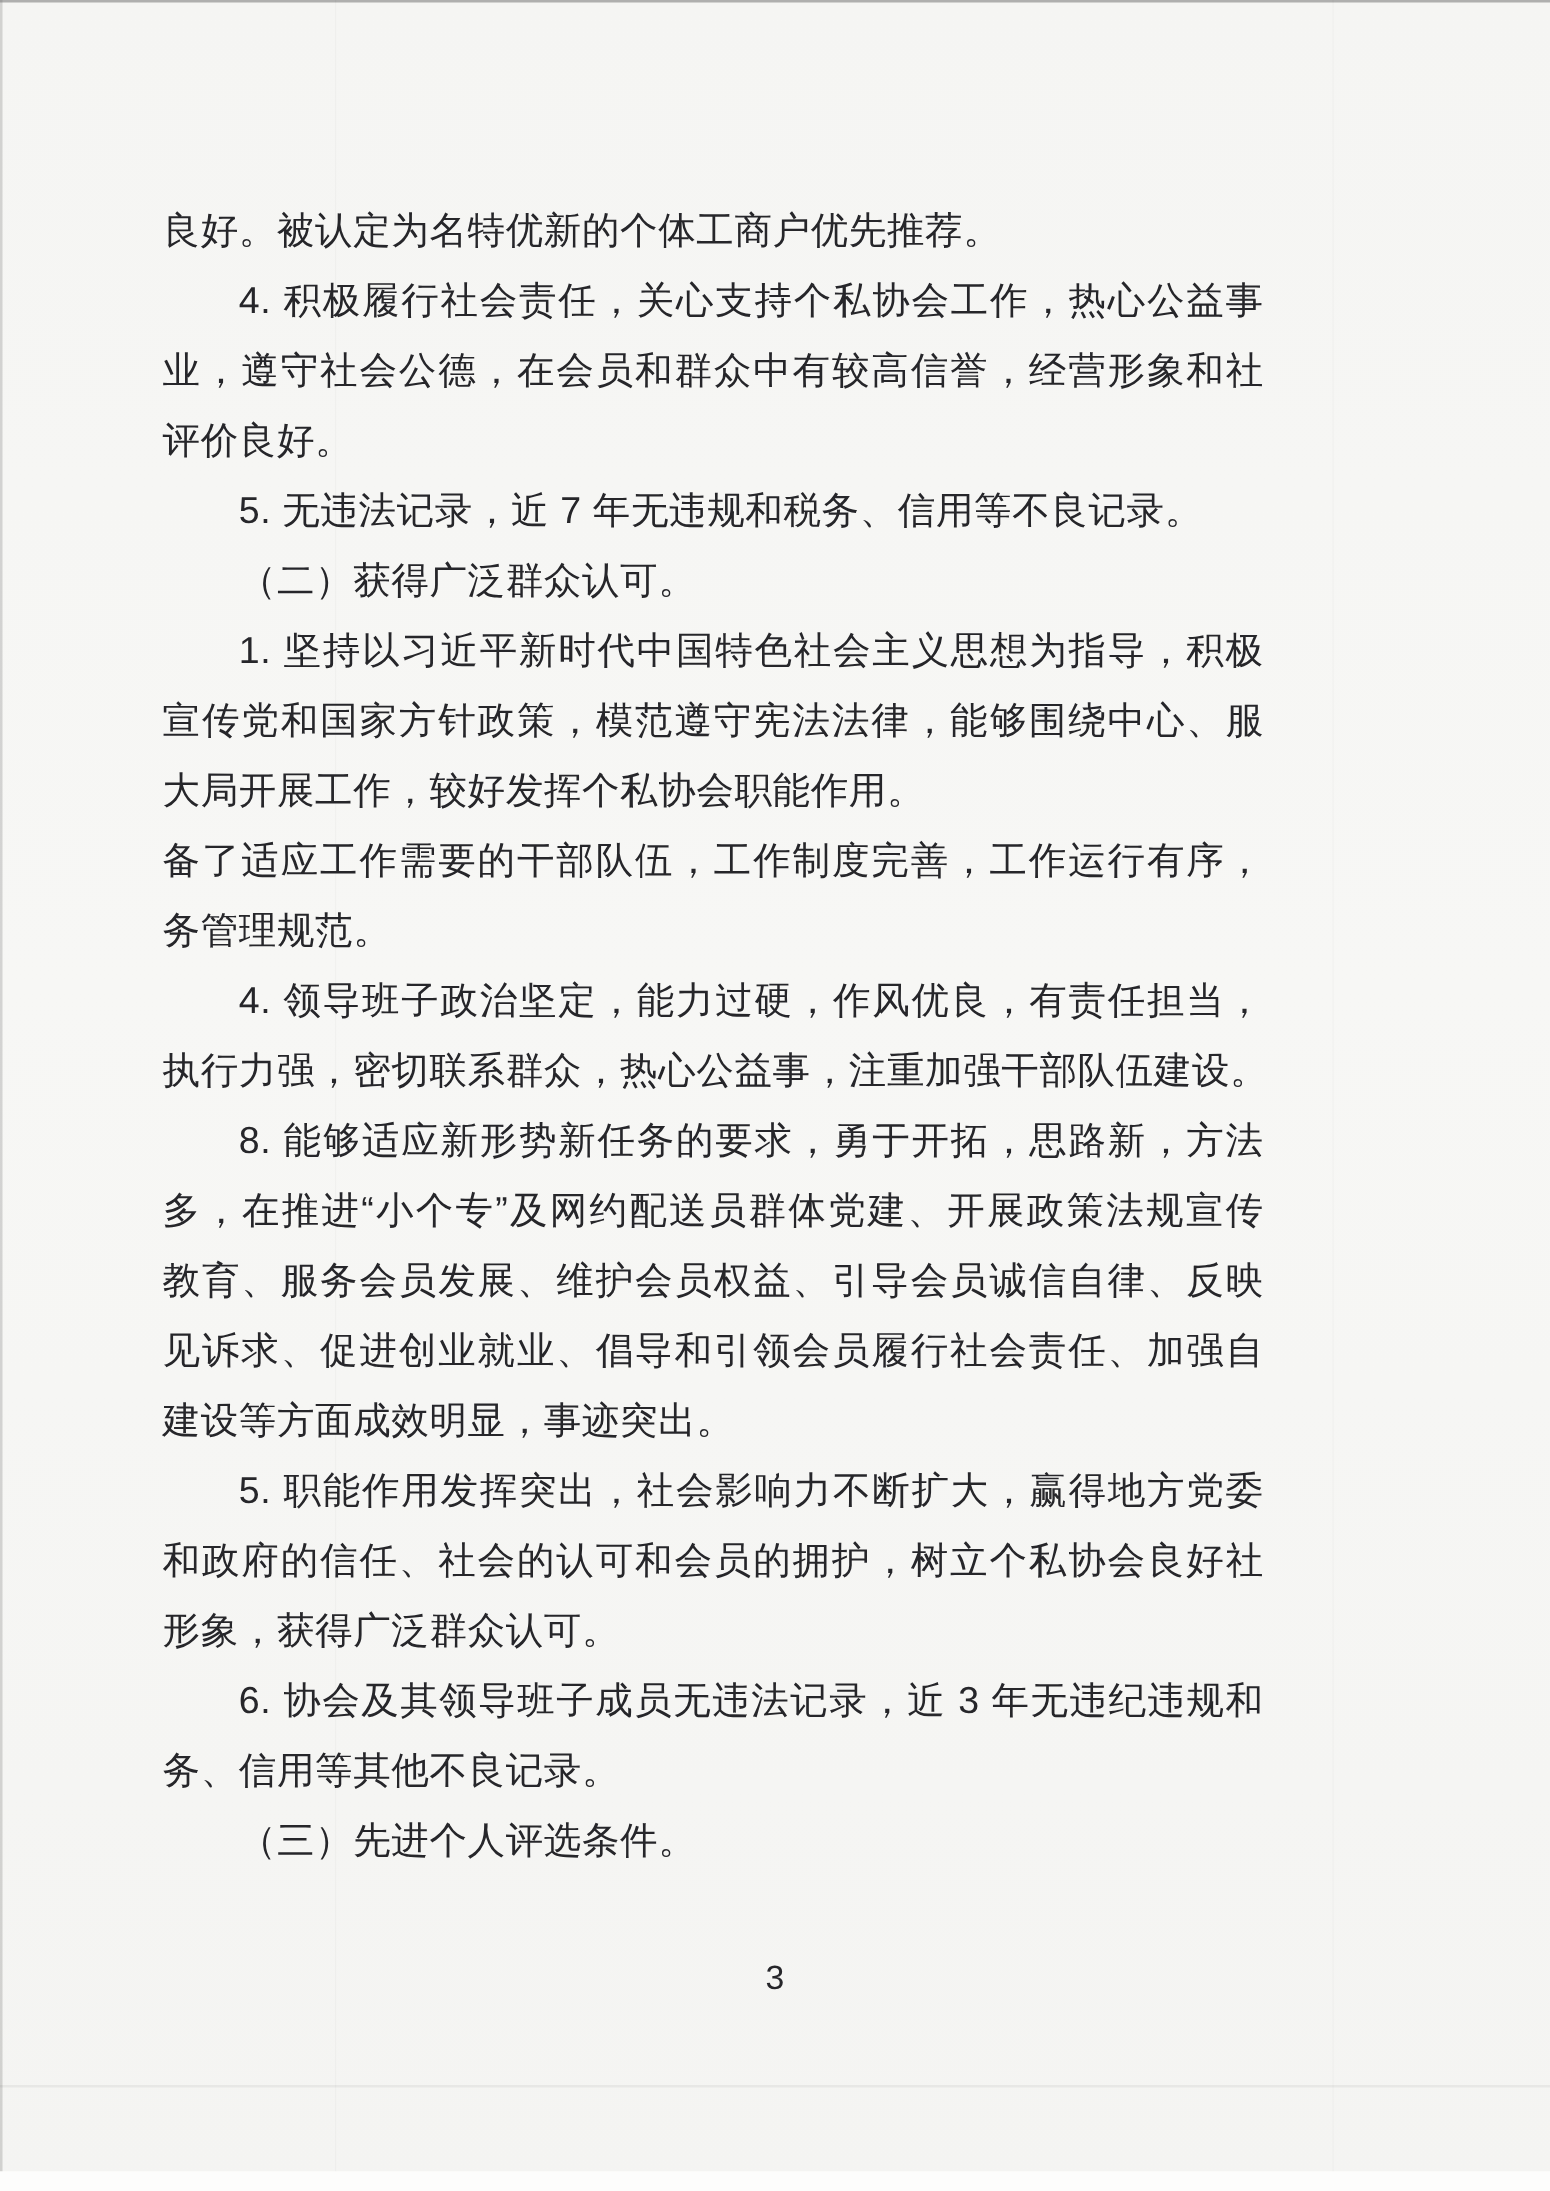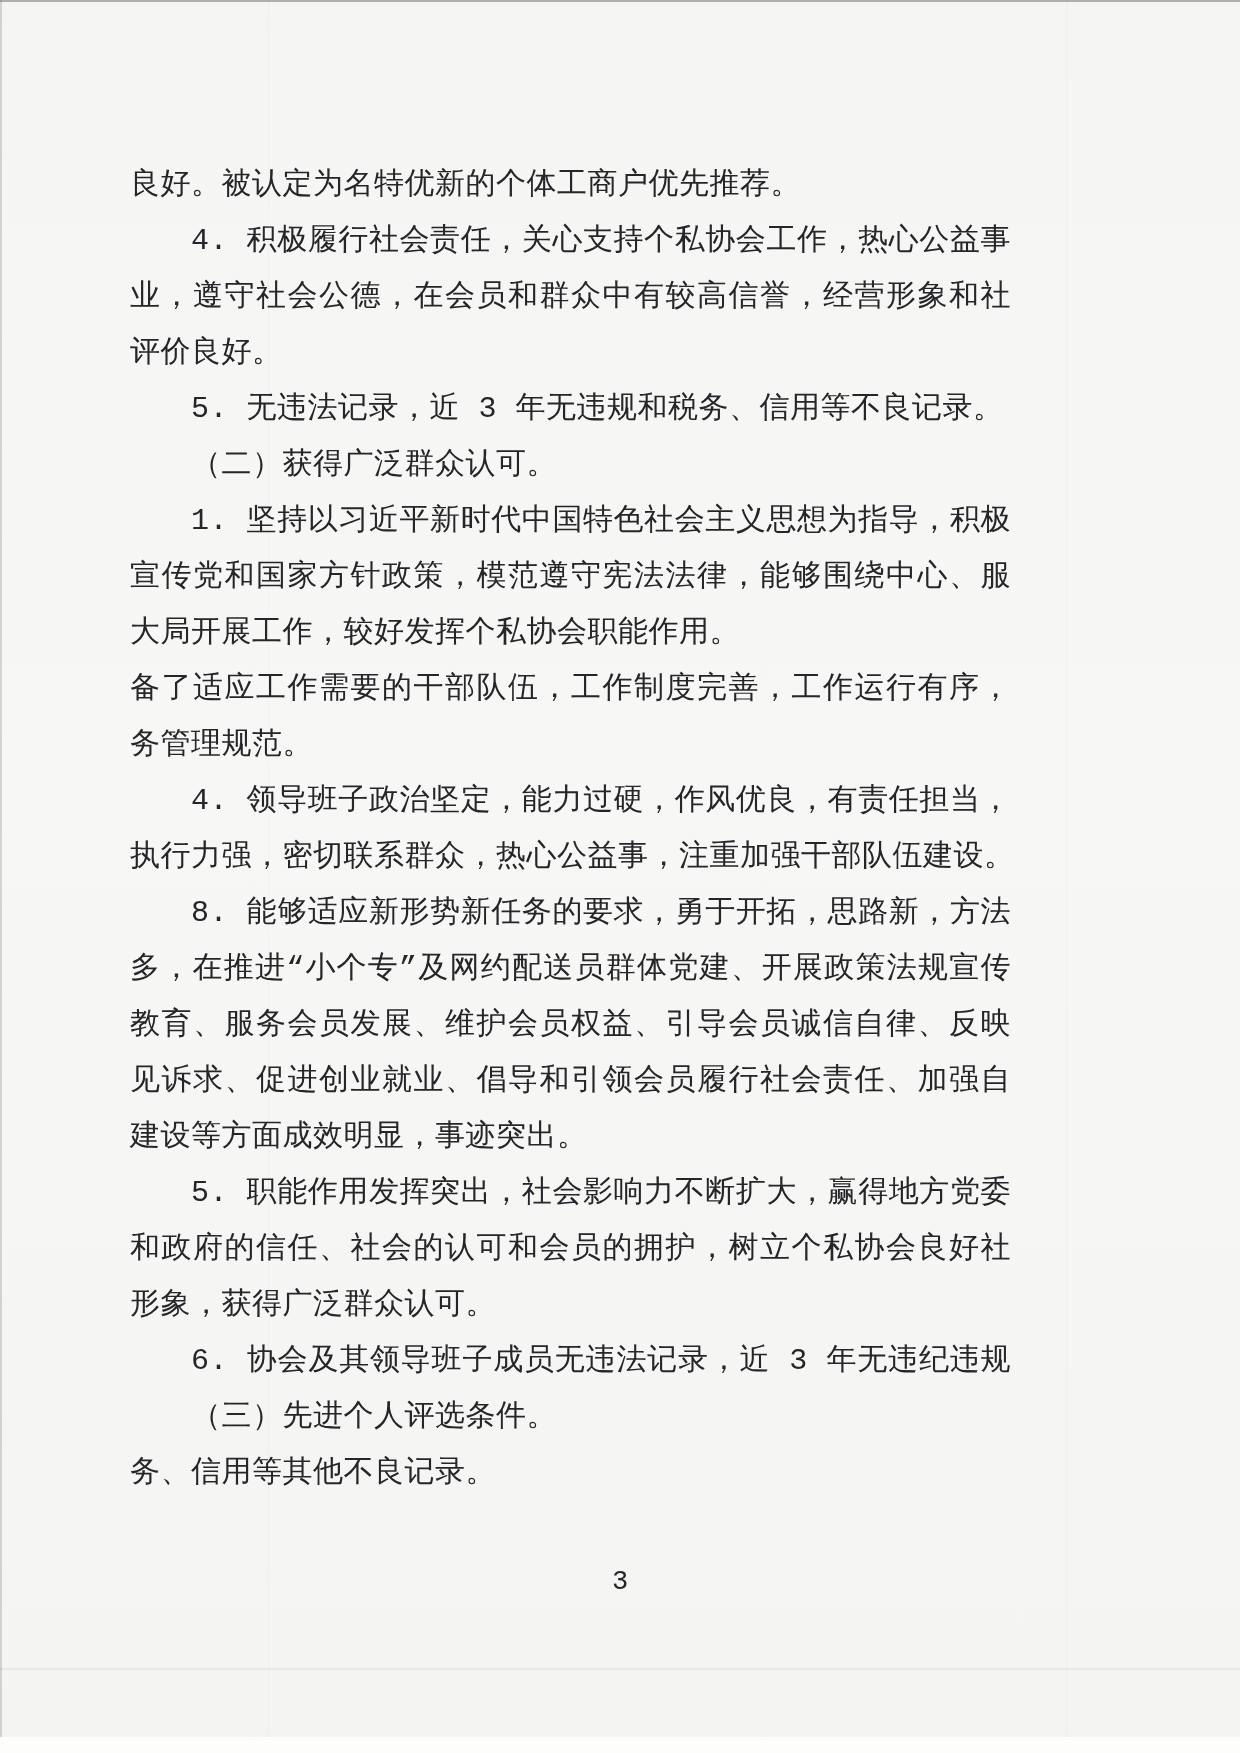--- a/index.html
+++ b/index.html
@@ -1,21 +1,21 @@
 <!DOCTYPE html>
 <html><head>
 <meta charset="utf-8">
 <style>
   html,body{margin:0;padding:0;background:#e9e9e7;}
   .page{
     position:relative;
     width:1240px;height:1753px;
     margin:0 auto;
     background:linear-gradient(180deg,#f5f5f3 0%,#f7f7f5 45%,#f4f4f2 100%);
-    font-family:Liberation Mono, monospace;
+    font-family:Liberation Sans, sans-serif;
     overflow:hidden;
   }
   .edge-top{position:absolute;top:0;left:0;right:0;height:2px;background:rgba(90,90,90,.45);}
   .edge-left{position:absolute;top:0;left:0;width:2px;height:100%;background:rgba(120,120,120,.28);}
   .seam{position:absolute;top:0;bottom:0;width:1px;background:rgba(0,0,0,.025);}
   .seam-1{left:268px;}
   .seam-2{left:1066px;}
   .fold-line{position:absolute;left:0;right:0;top:1668px;height:2px;background:rgba(0,0,0,.05);}
   .bottom-strip{position:absolute;left:0;right:0;top:1737px;bottom:0;background:#fdfdfc;}
   .textblock{
@@ -48,37 +48,37 @@
 <div class="page">
   <div class="edge-top"></div>
   <div class="edge-left"></div>
   <div class="seam seam-1"></div>
   <div class="seam seam-2"></div>
   <div class="textblock" id="textblock">
       <div class="line">良好。被认定为名特优新的个体工商户优先推荐。</div>
       <div class="line indent justify">4. 积极履行社会责任，关心支持个私协会工作，热心公益事</div>
       <div class="line justify">业，遵守社会公德，在会员和群众中有较高信誉，经营形象和社会</div>
       <div class="line">评价良好。</div>
-      <div class="line indent">5. 无违法记录，近 3 年无违规和税务、信用等不良记录。</div>
+      <div class="line indent">5. 无违法记录，近 7 年无违规和税务、信用等不良记录。</div>
       <div class="line indent">（二）获得广泛群众认可。</div>
       <div class="line indent justify">1. 坚持以习近平新时代中国特色社会主义思想为指导，积极</div>
       <div class="line justify">宣传党和国家方针政策，模范遵守宪法法律，能够围绕中心、服务</div>
       <div class="line">大局开展工作，较好发挥个私协会职能作用。</div>
       <div class="line justify">备了适应工作需要的干部队伍，工作制度完善，工作运行有序，财</div>
       <div class="line">务管理规范。</div>
       <div class="line indent justify">4. 领导班子政治坚定，能力过硬，作风优良，有责任担当，</div>
       <div class="line">执行力强，密切联系群众，热心公益事，注重加强干部队伍建设。</div>
       <div class="line indent justify">8. 能够适应新形势新任务的要求，勇于开拓，思路新，方法</div>
       <div class="line justify">多，在推进“小个专”及网约配送员群体党建、开展政策法规宣传</div>
       <div class="line justify">教育、服务会员发展、维护会员权益、引导会员诚信自律、反映意</div>
       <div class="line justify">见诉求、促进创业就业、倡导和引领会员履行社会责任、加强自身</div>
       <div class="line">建设等方面成效明显，事迹突出。</div>
       <div class="line indent justify">5. 职能作用发挥突出，社会影响力不断扩大，赢得地方党委</div>
       <div class="line justify">和政府的信任、社会的认可和会员的拥护，树立个私协会良好社会</div>
       <div class="line">形象，获得广泛群众认可。</div>
       <div class="line indent justify">6. 协会及其领导班子成员无违法记录，近 3 年无违纪违规和税</div>
+      <div class="line">务、信用等其他不良记录。</div>
       <div class="line indent">（三）先进个人评选条件。</div>
-      <div class="line">务、信用等其他不良记录。</div>
     </div>
   <div class="pageno">3</div>
   <div class="fold-line"></div>
   <div class="bottom-strip"></div>
 </div>
 
 </body></html>

